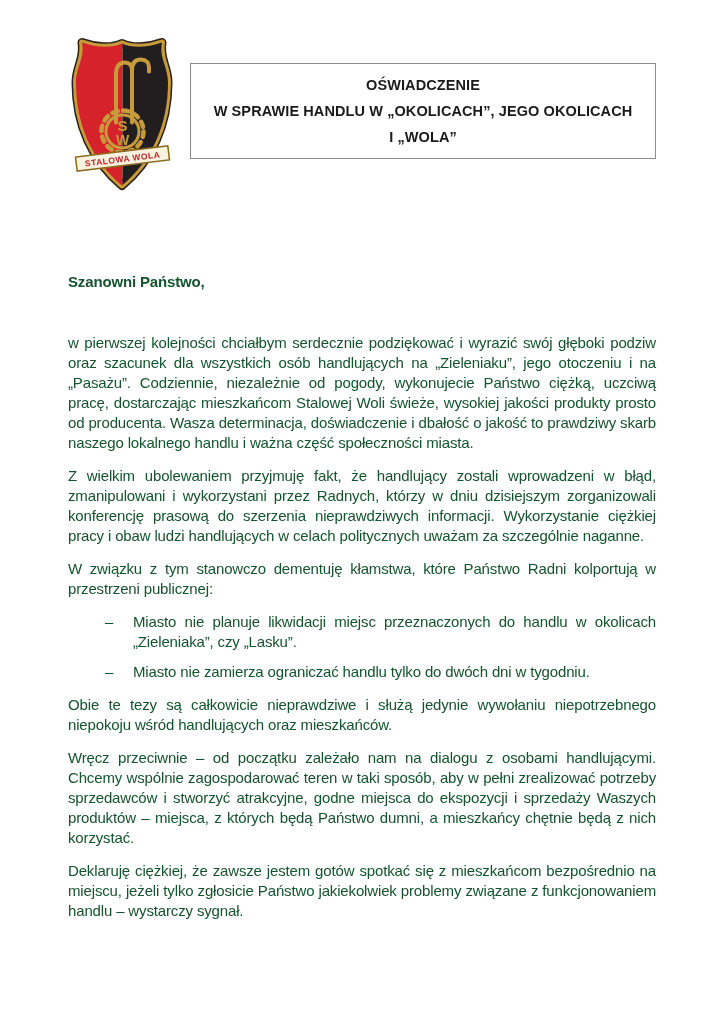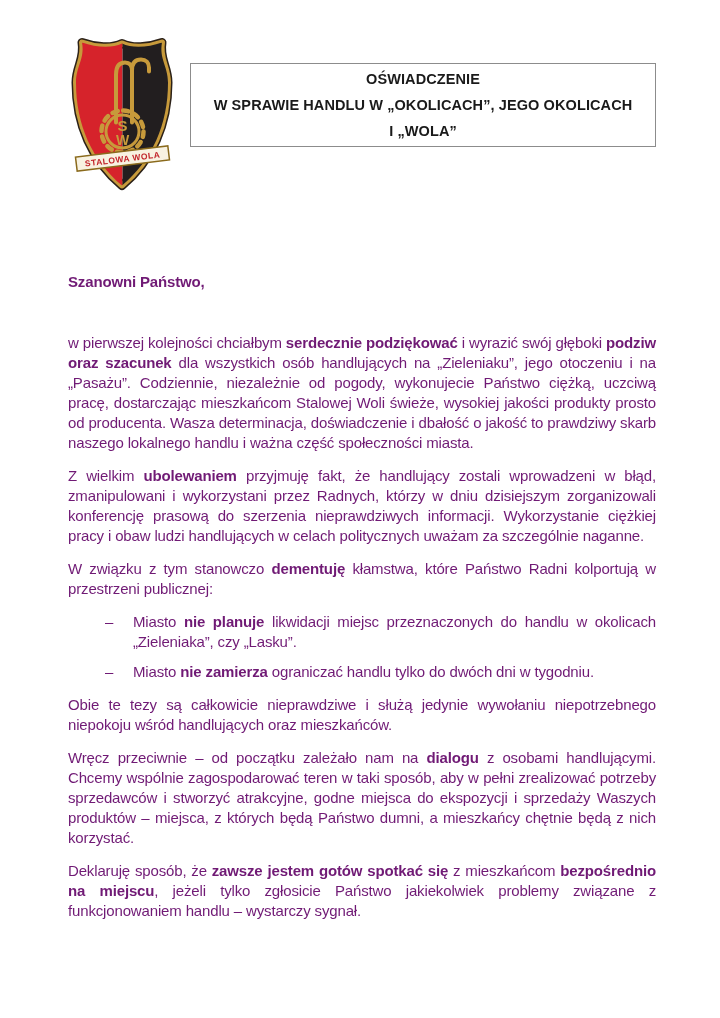--- a/index.html
+++ b/index.html
@@ -6,39 +6,39 @@
   body{
     width:720px;height:1018px;overflow:hidden;background:#ffffff;
     font-family:"Liberation Sans",sans-serif;color:#212121;
   }
   .page{position:relative;width:720px;height:1018px;background:#ffffff;}
 
   
   .crest{position:absolute;left:70px;top:36px;width:105px;height:158px;}
   .crest svg{display:block;width:100%;height:100%;}
   .title-box{
-    position:absolute;left:190px;top:63px;width:466px;height:84px;box-sizing:border-box;
+    position:absolute;left:190px;top:63px;width:466px;height:96px;box-sizing:border-box;
     border:1px solid #8c8c8c;display:flex;flex-direction:column;justify-content:center;
     text-align:center;font-weight:700;font-size:14.5px;line-height:26px;color:#1a1a1a;
     letter-spacing:.1px;padding:15px 6px;
   }
 
   
   .letter{
     position:absolute;left:68px;top:272px;width:588px;
-    font-size:15px;line-height:20px;letter-spacing:-.15px;color:#701a75;
+    font-size:15px;line-height:20px;letter-spacing:-.15px;color:#14532d;
   }
   .salutation{font-weight:700;margin:0 0 41px;}
   .para{margin:0 0 13px;text-align:justify;}
   .para:last-child{margin-bottom:0;}
   .bullets{list-style:none;margin:13px 0;padding:0;}
   .bullet{position:relative;padding-left:65px;margin:0 0 10px;text-align:justify;}
   .bullet:last-child{margin-bottom:0;}
   .dash{position:absolute;left:37px;top:0;}
-  .b{font-weight:700;margin-top:44px;}
+  .b{font-weight:400;margin-top:44px;}
   .i{}
 </style>
 </head>
 <body>
 
 <div class="page">
 
   <header>
     <div class="crest">
       <svg viewBox="0 0 105 157">
@@ -88,16 +88,16 @@
         <span><span>Miasto </span><span class="b">nie planuje</span><span> likwidacji miejsc przeznaczonych do handlu w okolicach „Zieleniaka”, czy „Lasku”.</span></span>
       </li>
       <li class="bullet">
         <span class="dash">–</span>
         <span><span>Miasto </span><span class="b">nie zamierza</span><span> ograniczać handlu tylko do dwóch dni w tygodniu.</span></span>
       </li>
     </ul>
 
     <p class="para"><span>Obie te tezy są całkowicie nieprawdziwe i służą jedynie wywołaniu niepotrzebnego niepokoju wśród handlujących oraz mieszkańców.</span></p>
     <p class="para"><span>Wręcz przeciwnie – od początku zależało nam na </span><span class="b">dialogu</span><span> z osobami handlującymi. Chcemy wspólnie zagospodarować teren w taki sposób, aby w pełni zrealizować potrzeby sprzedawców i stworzyć atrakcyjne, godne miejsca do ekspozycji i sprzedaży Waszych produktów – miejsca, z których będą Państwo dumni, a mieszkańcy chętnie będą z nich korzystać.</span></p>
-    <p class="para"><span>Deklaruję sposób, że </span><span class="b">zawsze jestem gotów spotkać się</span><span> z mieszkańcom </span><span class="b">bezpośrednio na miejscu</span><span>, jeżeli tylko zgłosicie Państwo jakiekolwiek problemy związane z funkcjonowaniem handlu – wystarczy sygnał.</span></p>
+    <p class="para"><span>Deklaruję ciężkiej, że </span><span class="b">zawsze jestem gotów spotkać się</span><span> z mieszkańcom </span><span class="b">bezpośrednio na miejscu</span><span>, jeżeli tylko zgłosicie Państwo jakiekolwiek problemy związane z funkcjonowaniem handlu – wystarczy sygnał.</span></p>
   </main>
 
 </div>
 
 </body></html>

